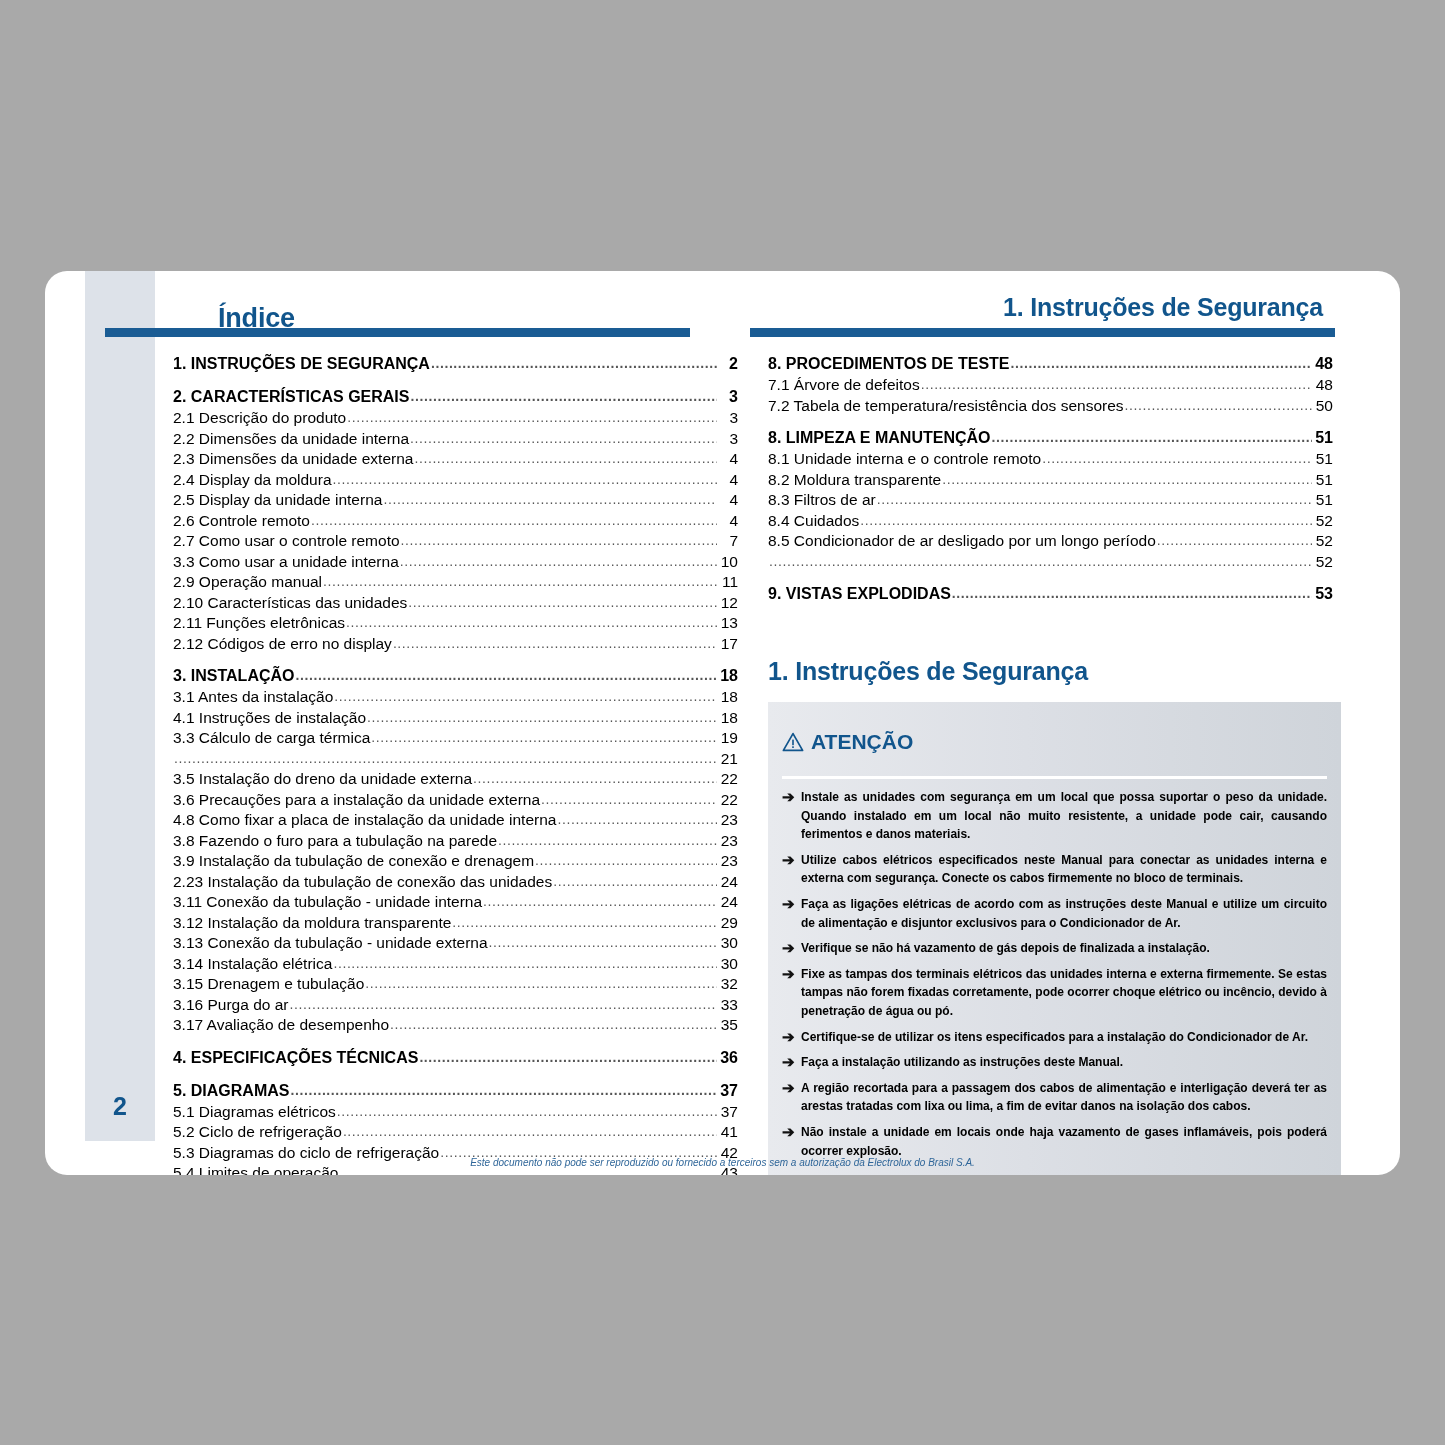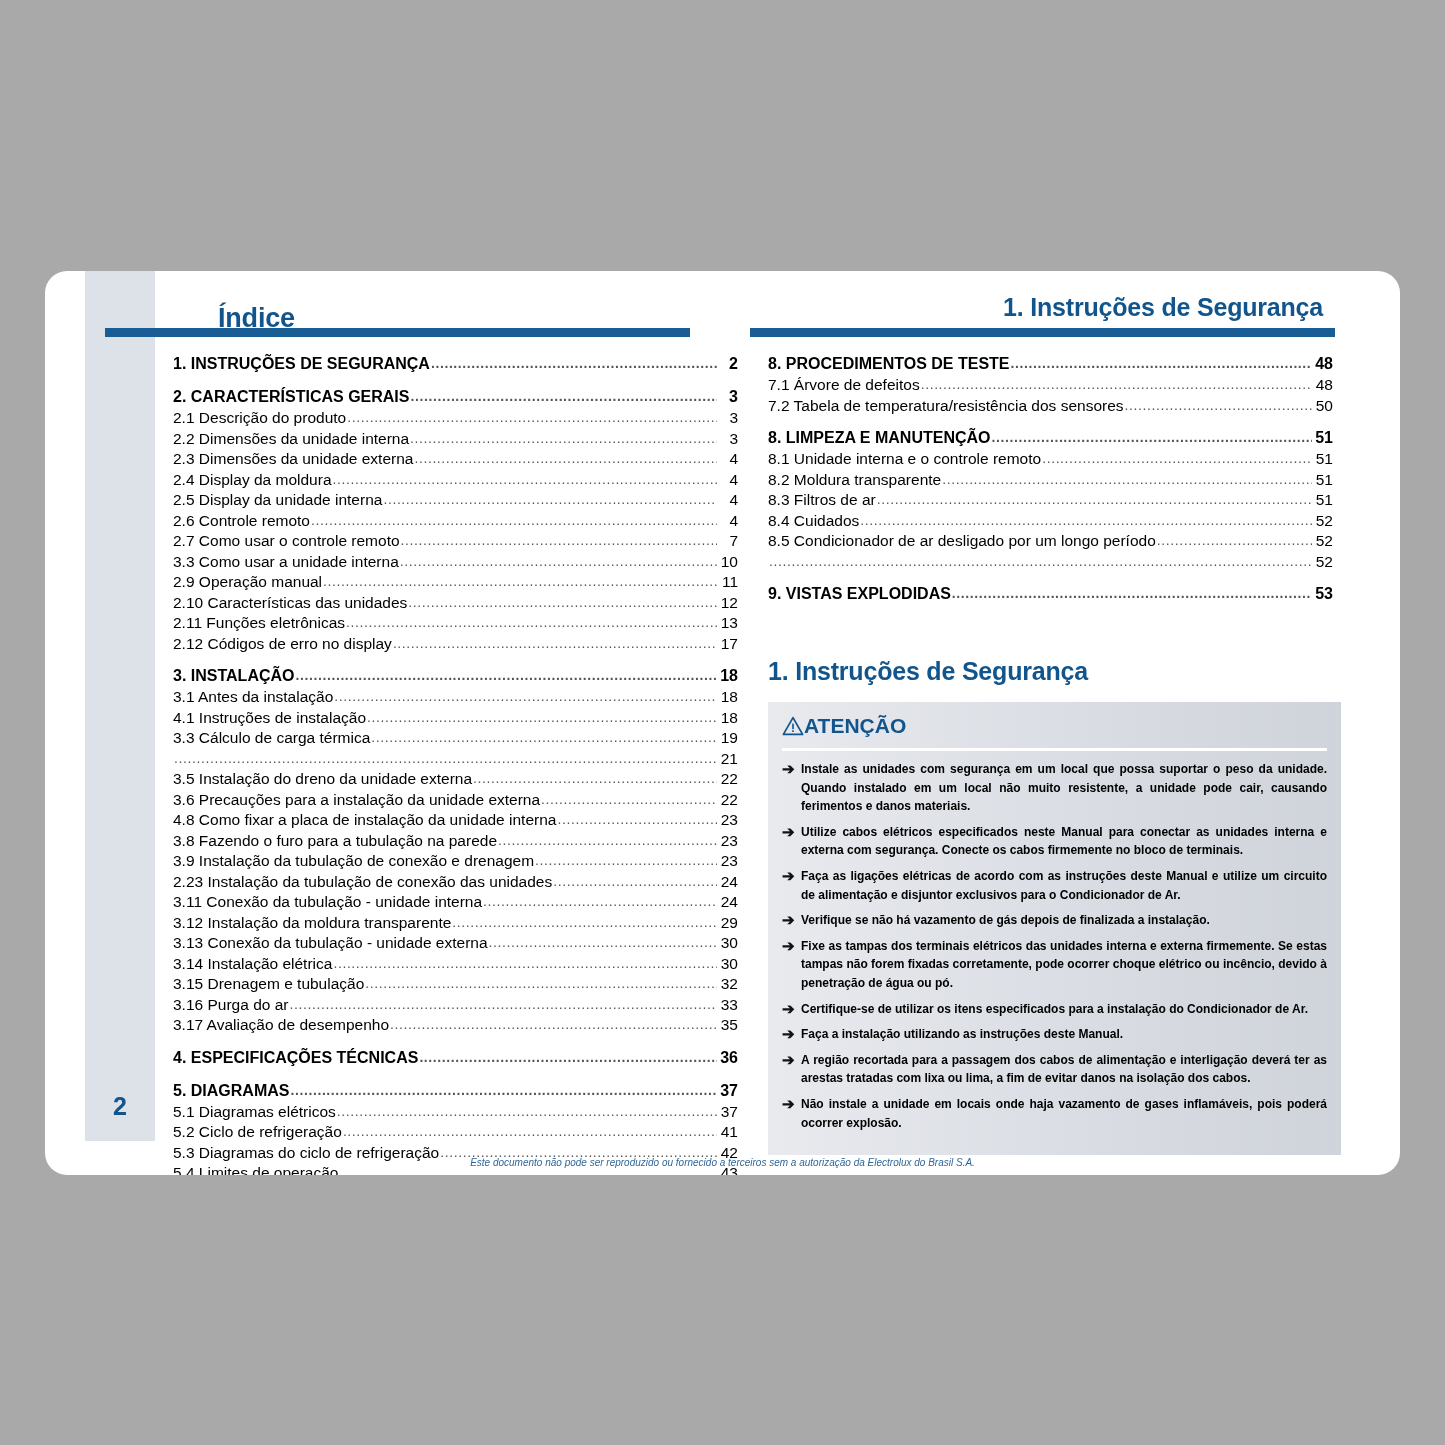--- a/index.html
+++ b/index.html
@@ -146,21 +146,23 @@
   
   .warn-box {
     margin-top: 16px;
     width: 573px;
     background: linear-gradient(to right, #e8eaee 0%, #dcdfe5 45%, #cfd4da 100%);
     padding: 10px 14px 16px 10px;
   }
   .warn-head {
     display: flex;
     align-items: center;
-    padding: 2px 0 10px 4px;
+    gap: 7px;
+    padding: 2px 0 22px 4px;
+    margin-top: 16px;
   }
   .warn-head .tri { flex: 0 0 auto; line-height: 0; }
   .warn-head .txt {
     font-size: 21px;
     font-weight: bold;
     color: #11558c;
     letter-spacing: 0px;
   }
   .warn-sep {
     height: 3px;

